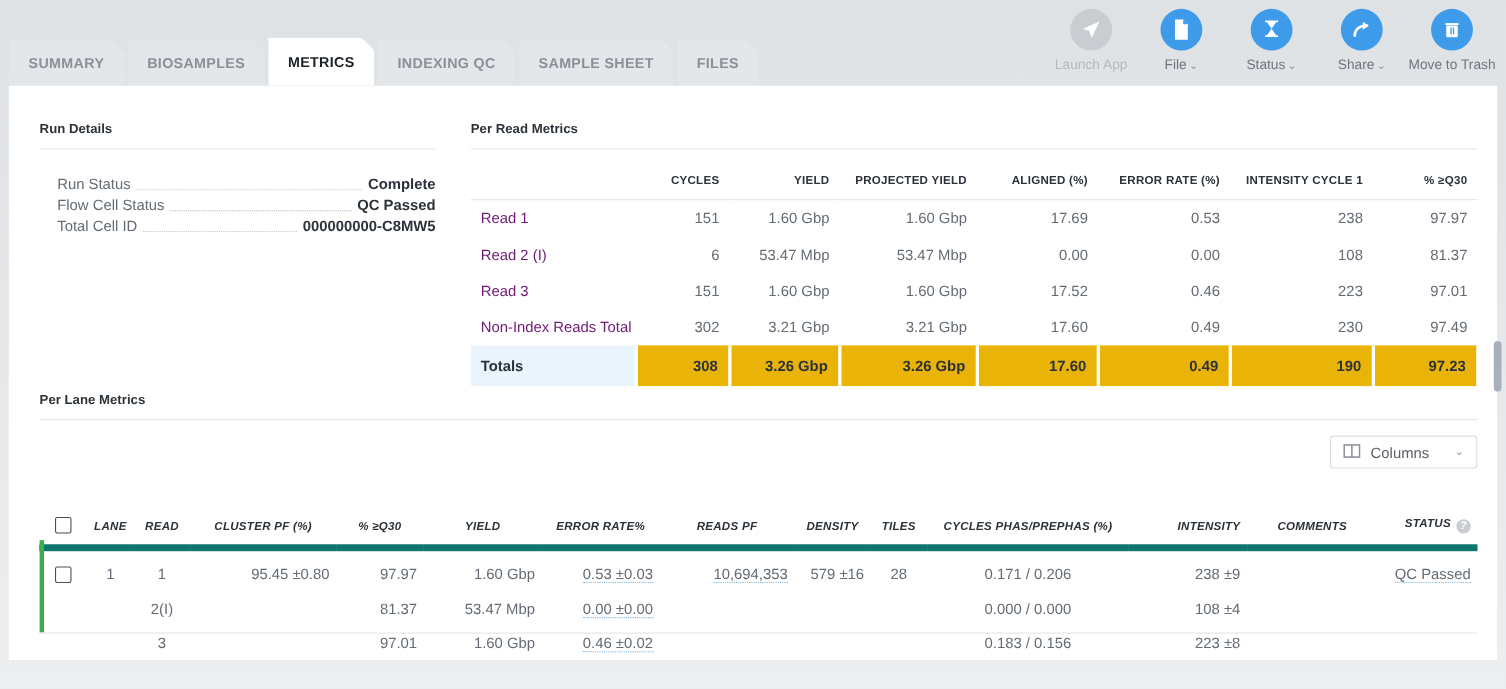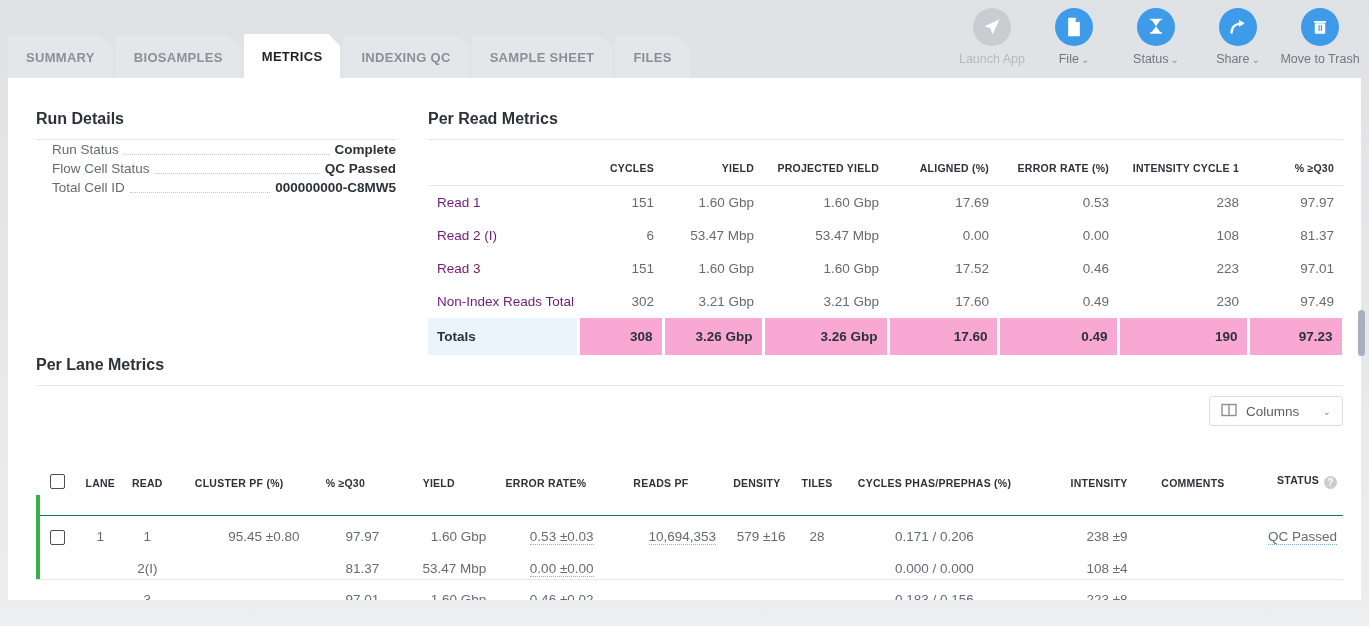--- a/index.html
+++ b/index.html
@@ -70,29 +70,29 @@
 
   
   .card {
     position: absolute; left: 8px; top: 78px;
     width: 1353px; height: 522px;
     background: #ffffff;
     overflow: hidden;
   }
 
   .section-title {
-    font-size: 16px; font-weight: bold; color: #2c3239;
+    font-size: 12px; font-weight: bold; color: #2c3239;
   }
   .rule {
     height: 1px; background: #e4e6e9; margin-top: 11px;
   }
 
   
   .run-details { position: absolute; left: 28px; top: 32px; width: 360px; }
-  .rd-list { }
+  .rd-list { margin-top: 22px; }
   .rd-row {
     display: flex; align-items: flex-end;
     font-size: 13.5px; line-height: 19px; color: #646b74;
     margin-bottom: 0px; padding: 0 0 0 16px;
   }
   .rd-label { white-space: nowrap; }
   .rd-dots {
     flex: 1 1 auto;
     border-bottom: 1px dotted #c3c7cc;
     margin: 0 5px 4px 5px; height: 10px;
@@ -111,21 +111,21 @@
     white-space: nowrap;
   }
   .prm-table th.lbl { text-align: left; }
   .prm-table td {
     font-size: 13.5px; color: #646b74;
     text-align: right; padding: 9px 9px;
     white-space: nowrap;
   }
   .prm-table td.lbl { text-align: left; color: #701a75; }
   .prm-table tr.totals td {
-    background: #f9a8d4;
+    background: #eab308;
     color: #2c3239; font-weight: bold;
     padding-top: 11px; padding-bottom: 11px;
     border-left: 3px solid #ffffff;
     border-right: 3px solid #ffffff;
   }
   .prm-table tr.totals td.lbl {
     background: #eaf4fc;
     border-left: none;
   }
 
@@ -139,23 +139,23 @@
     display: flex; align-items: center; gap: 9px;
     padding: 0 11px;
     font-size: 13.5px; color: #5a6068;
     cursor: pointer;
   }
   .plm-wrap { margin-top: 82px; position: relative; }
   .plm-table { table-layout: fixed; }
   .plm-table th {
     font-size: 10.5px; font-weight: bold; color: #2c3239;
     letter-spacing: .25px;
-    text-align: right; padding: 6px 6px 26px 6px;
-    border-bottom: 1px solid #0f766e;
-    white-space: nowrap; vertical-align: bottom;
+    text-align: right; padding: 6px 6px 10px 6px;
+    border-bottom: 6px solid #0f766e;
+    white-space: nowrap; vertical-align: bottom; font-style: italic;
   }
   .plm-table th.c { text-align: center; }
   .plm-table td {
     font-size: 13.5px; color: #646b74;
     text-align: right; padding: 8px 6px;
     white-space: nowrap;
   }
   .plm-table td.c { text-align: center; }
   .plm-table tbody tr:first-child td { padding-top: 13px; }
   .cbox {

